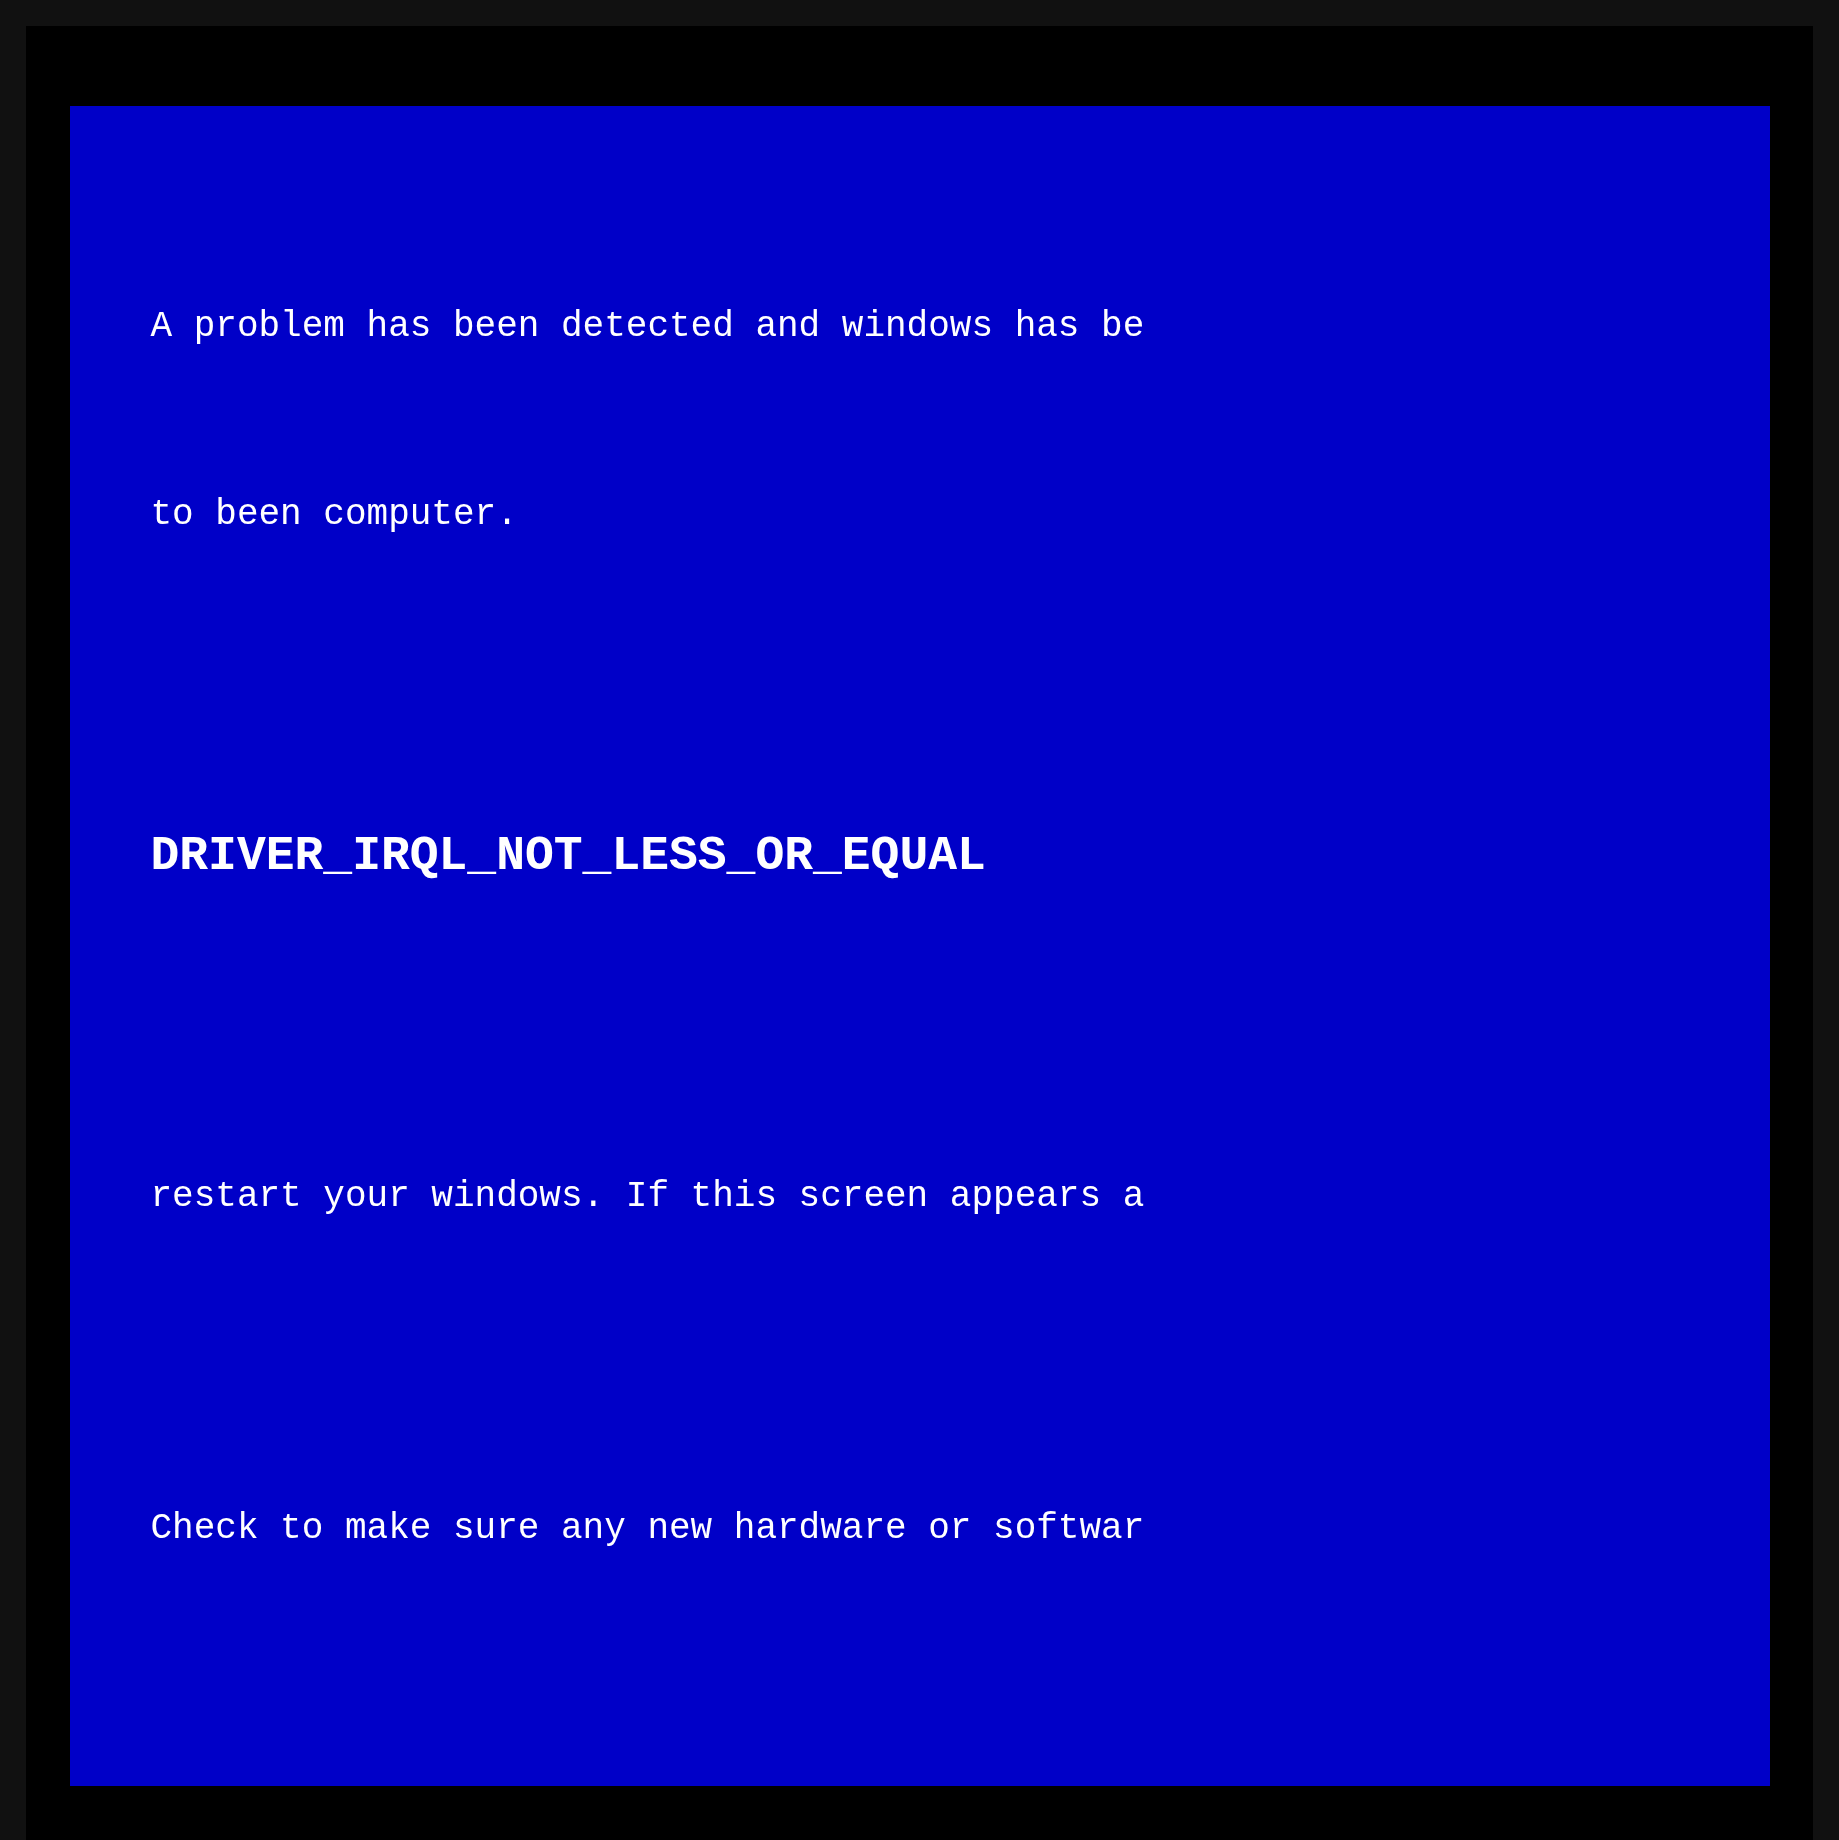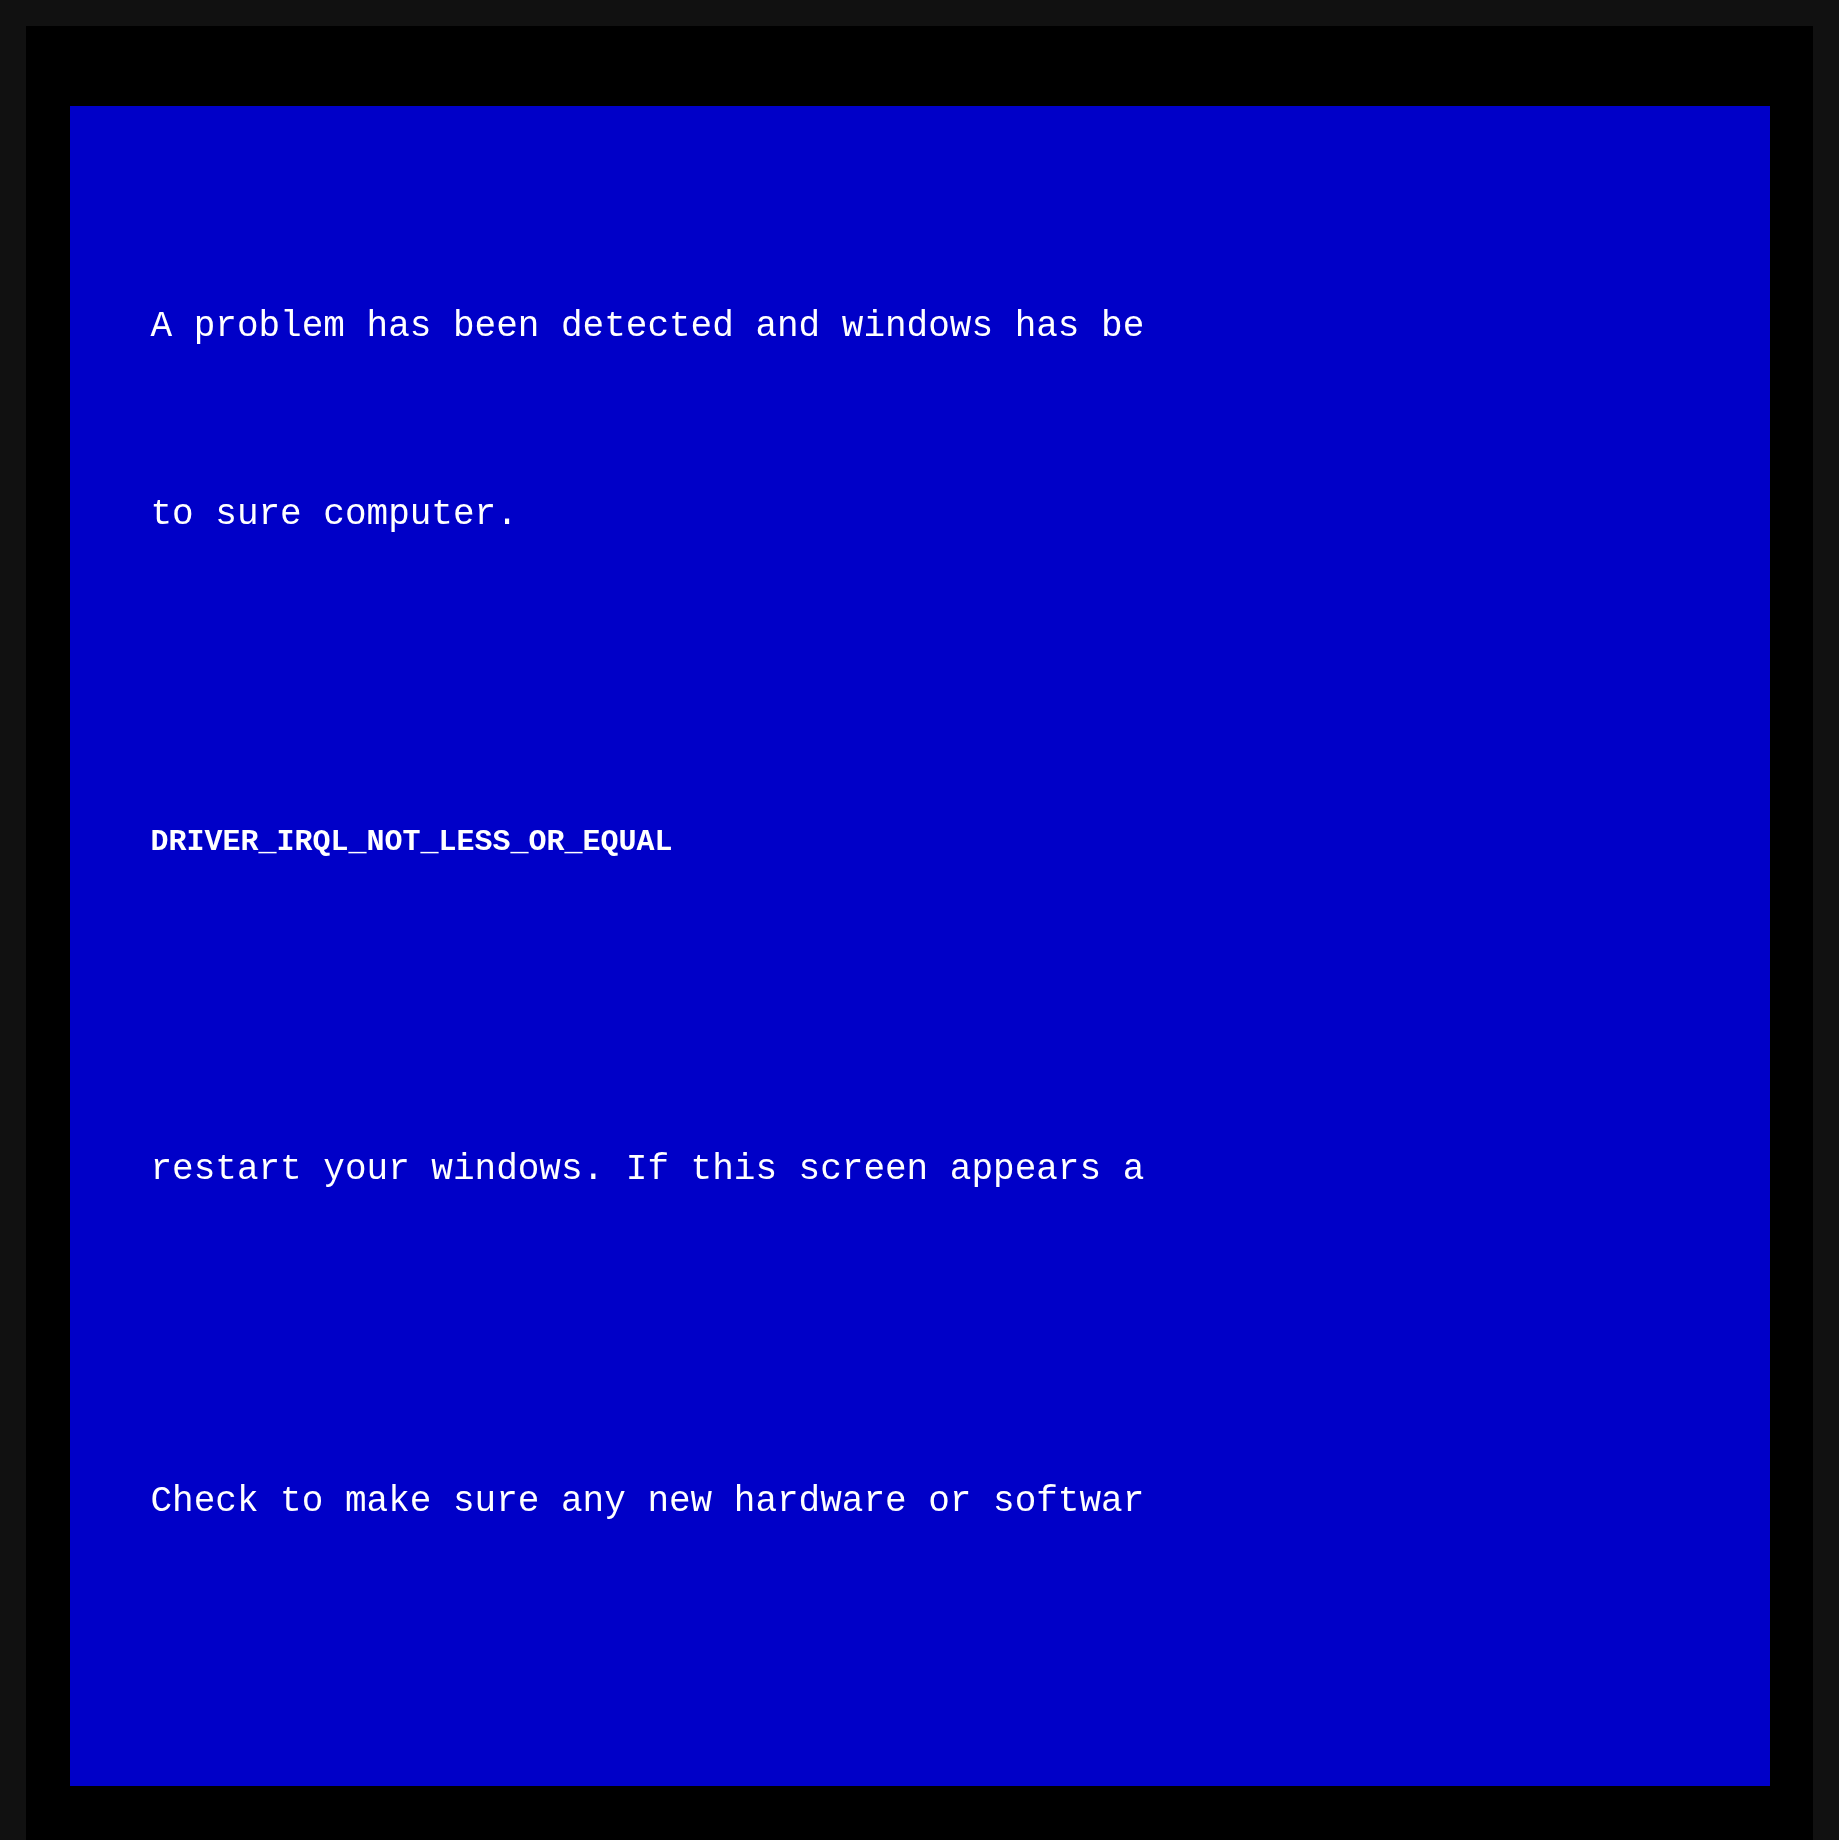--- a/index.html
+++ b/index.html
@@ -49,32 +49,32 @@
       margin-bottom: 0;
       display: block;
     }
 
     .bsod-spacer {
       display: block;
       height: 36px;
     }
 
     .error-code {
-      font-size: 30px;
+      font-size: 48px;
       font-weight: bold;
     }
   </style>
 </head>
 <body>
 
 <div class="screen-container">
   <div class="bsod">
     <div class="bsod-text">
       <span class="bsod-line">A problem has been detected and windows has be</span>
-      <span class="bsod-line">to sure computer.</span>
+      <span class="bsod-line">to been computer.</span>
       <span class="bsod-spacer"></span>
       <span class="bsod-line error-code">DRIVER_IRQL_NOT_LESS_OR_EQUAL</span>
       <span class="bsod-spacer"></span>
       <span class="bsod-line">restart your windows. If this screen appears a</span>
       <span class="bsod-spacer"></span>
       <span class="bsod-line">Check to make sure any new hardware or softwar</span>
       
       
       
       

